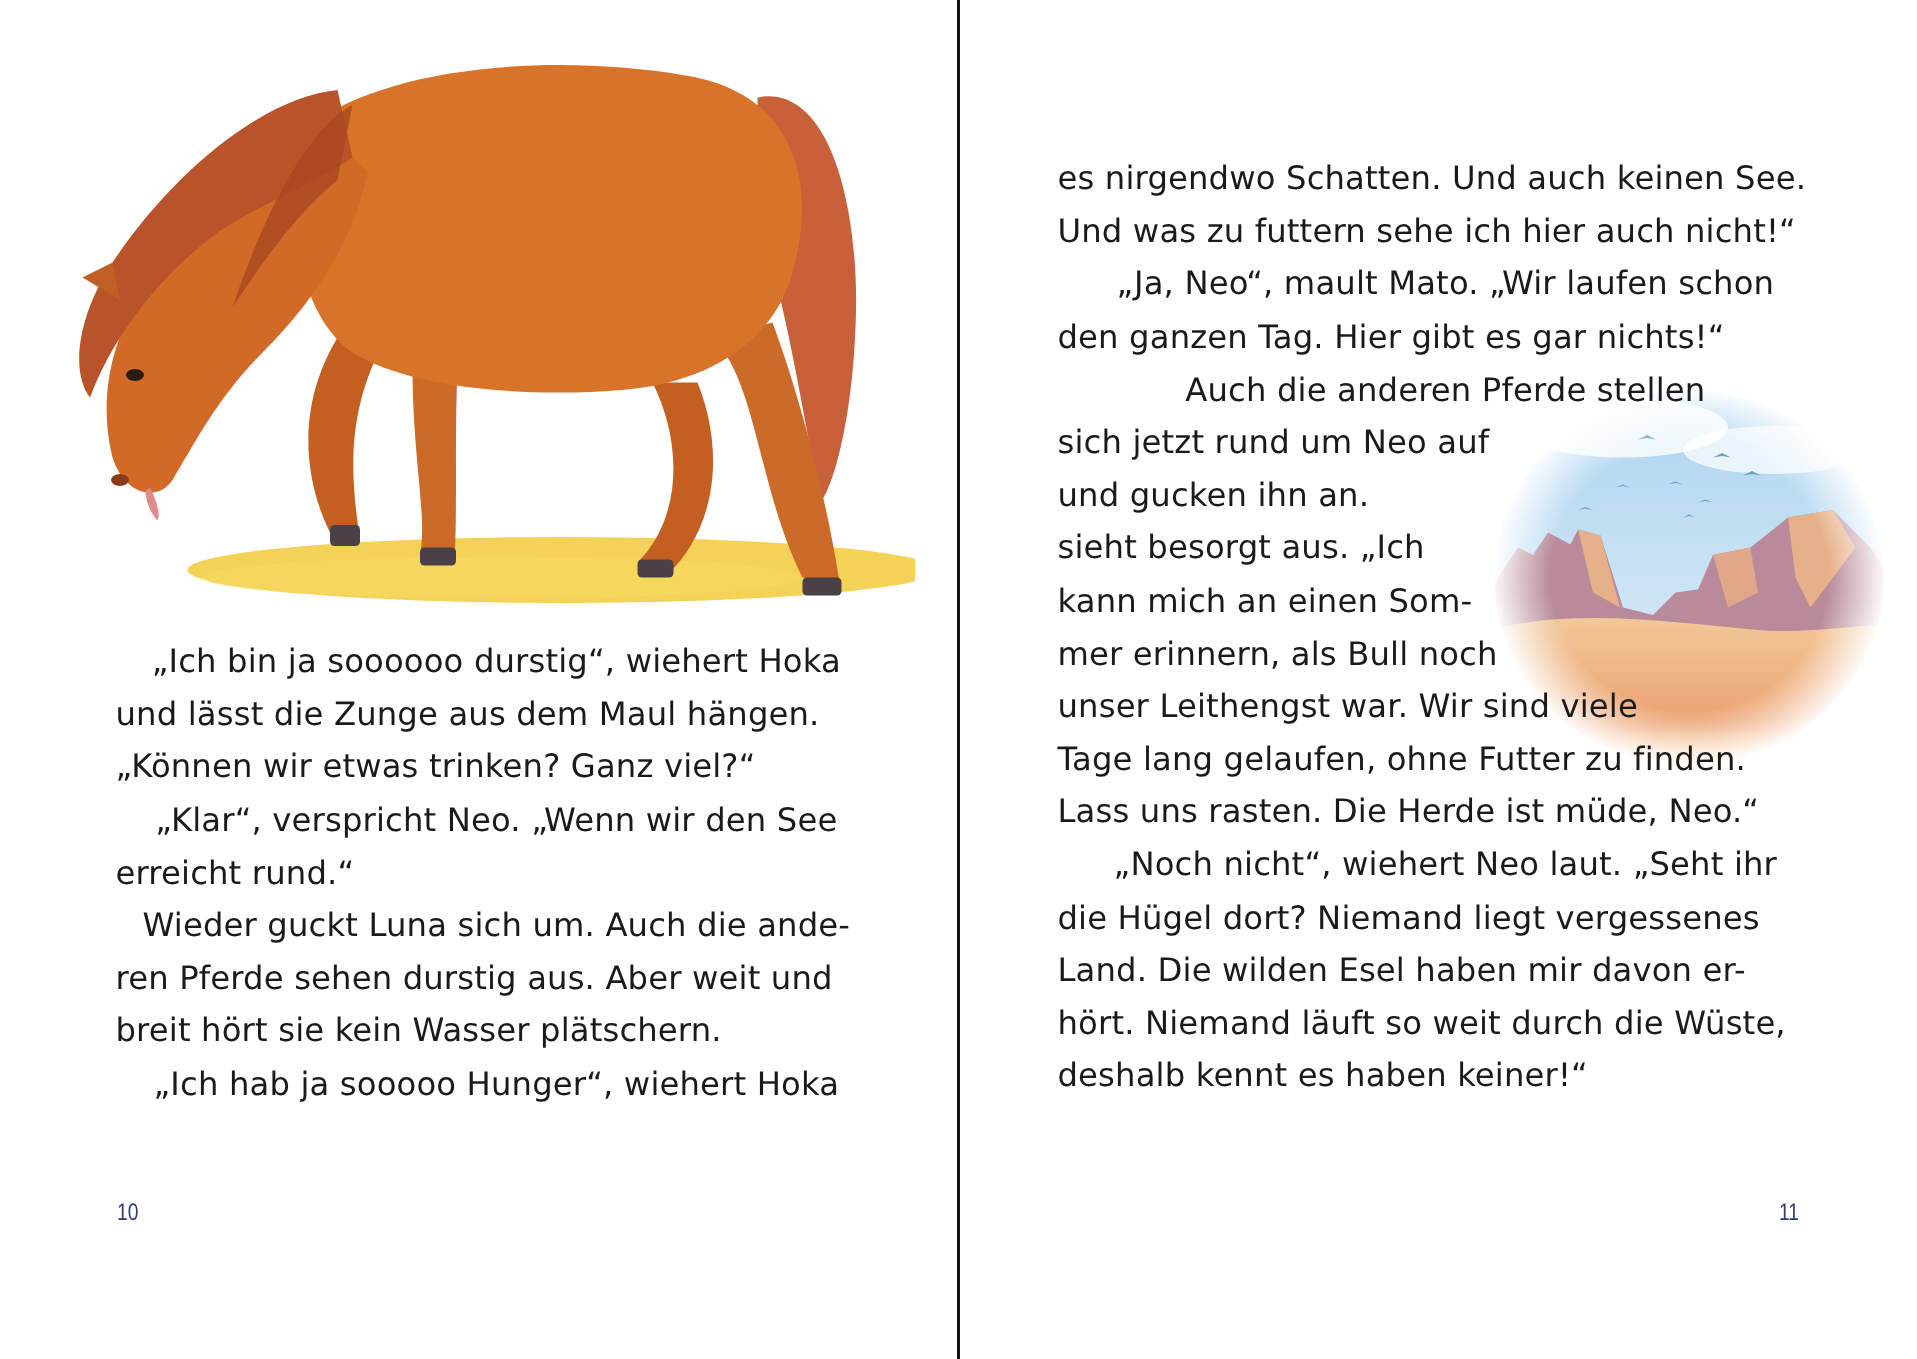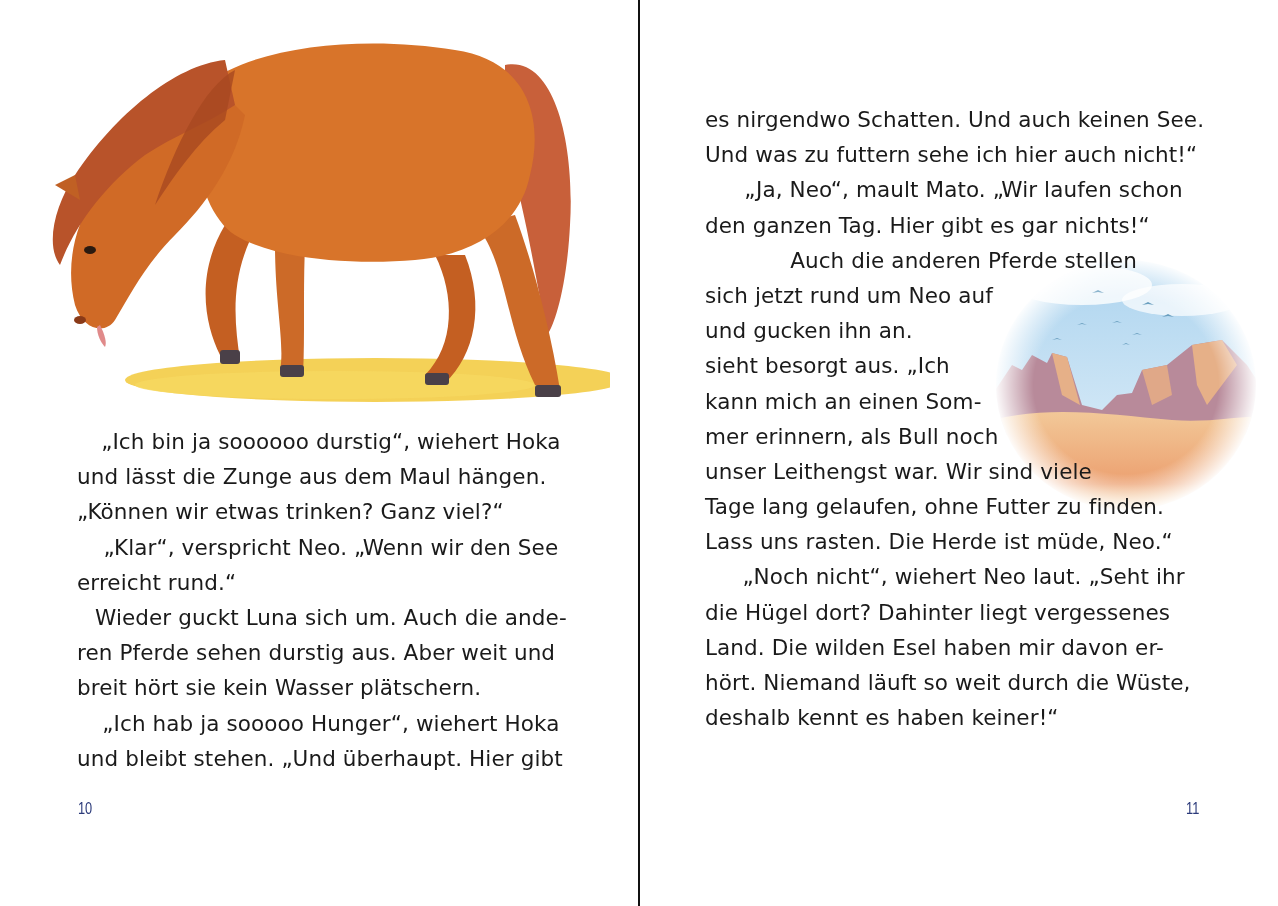--- a/index.html
+++ b/index.html
@@ -62,21 +62,20 @@
   <div class="text-block left-text">
     <span class="line indent">„Ich bin ja soooooo durstig“, wiehert Hoka</span>
     <span class="line">und lässt die Zunge aus dem Maul hängen.</span>
     <span class="line">„Können wir etwas trinken? Ganz viel?“</span>
     <span class="line indent">„Klar“, verspricht Neo. „Wenn wir den See</span>
     <span class="line">erreicht rund.“</span>
     <span class="line indent">Wieder guckt Luna sich um. Auch die ande-</span>
     <span class="line">ren Pferde sehen durstig aus. Aber weit und</span>
     <span class="line">breit hört sie kein Wasser plätschern.</span>
     <span class="line indent">„Ich hab ja sooooo Hunger“, wiehert Hoka</span>
-    <span class="line">und bleibt stehen. „Und überhaupt. Hier gibt</span>
   </div>
 
   <div class="page-number pn-left">10</div>
 </div>
 
 <div class="divider"></div>
 
 <div class="page page-right">
   <svg class="illustration desert-illu" viewBox="0 0 268 270" xmlns="http://www.w3.org/2000/svg">
     <defs>
@@ -131,20 +130,20 @@
     <span class="line indent">Auch die anderen Pferde stellen</span>
     <span class="line">sich jetzt rund um Neo auf</span>
     <span class="line">und gucken ihn an.</span>
     <span class="line">sieht besorgt aus. „Ich</span>
     <span class="line">kann mich an einen Som-</span>
     <span class="line">mer erinnern, als Bull noch</span>
     <span class="line">unser Leithengst war. Wir sind viele</span>
     <span class="line">Tage lang gelaufen, ohne Futter zu finden.</span>
     <span class="line">Lass uns rasten. Die Herde ist müde, Neo.“</span>
     <span class="line indent">„Noch nicht“, wiehert Neo laut. „Seht ihr</span>
-    <span class="line">die Hügel dort? Dahinter liegt vergessenes</span>
+    <span class="line">die Hügel dort? Niemand liegt vergessenes</span>
     <span class="line">Land. Die wilden Esel haben mir davon er-</span>
     <span class="line">hört. Niemand läuft so weit durch die Wüste,</span>
     <span class="line">deshalb kennt es haben keiner!“</span>
   </div>
 
   <div class="page-number pn-right">11</div>
 </div>
 
 </body></html>

